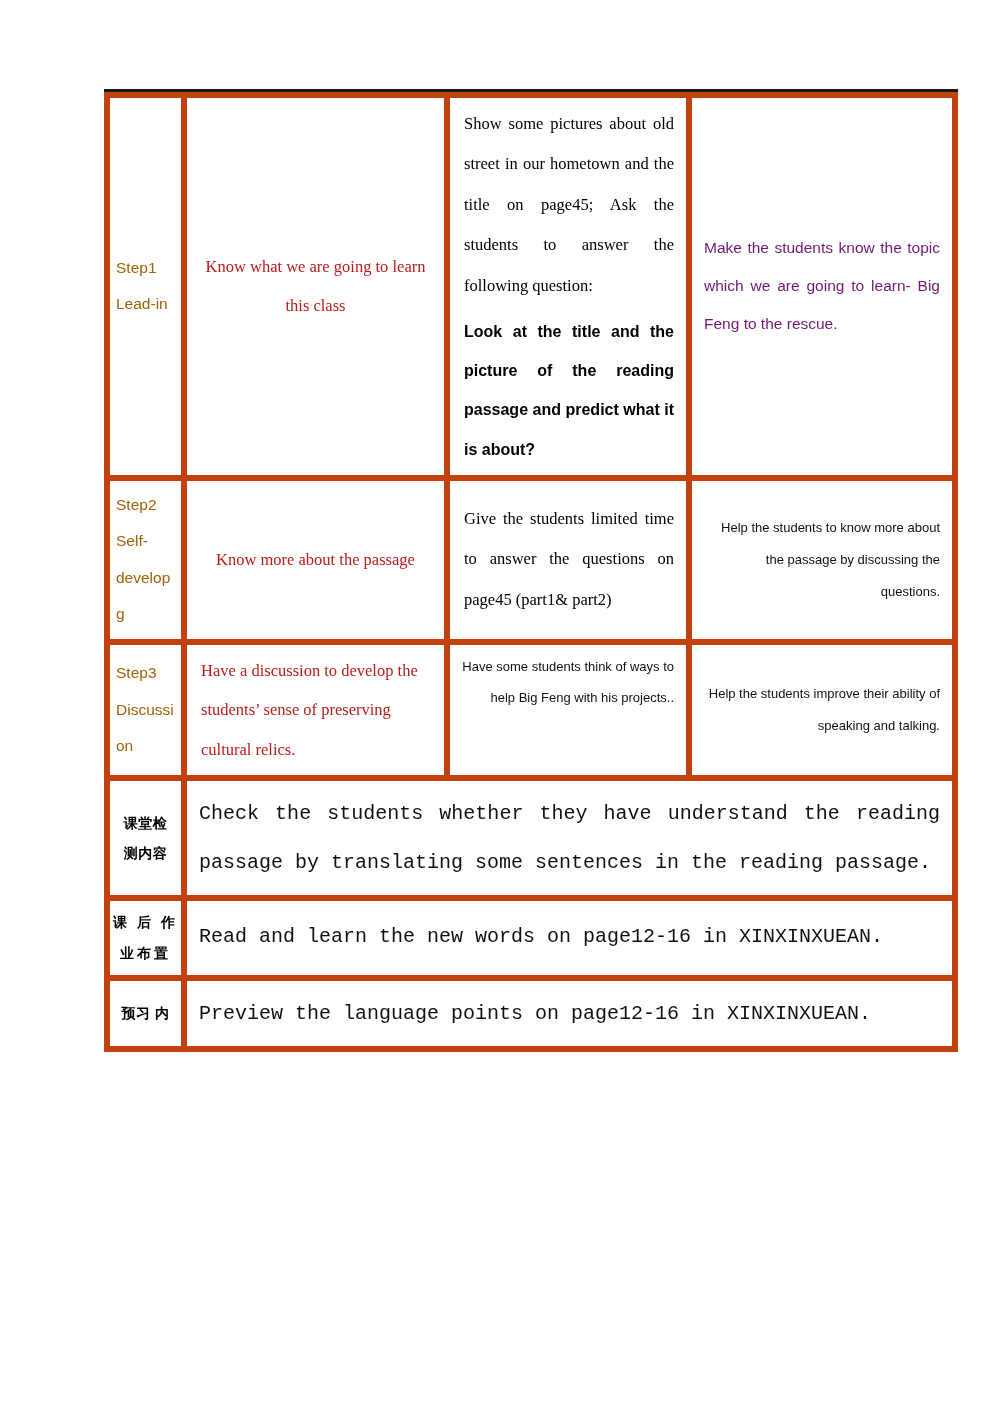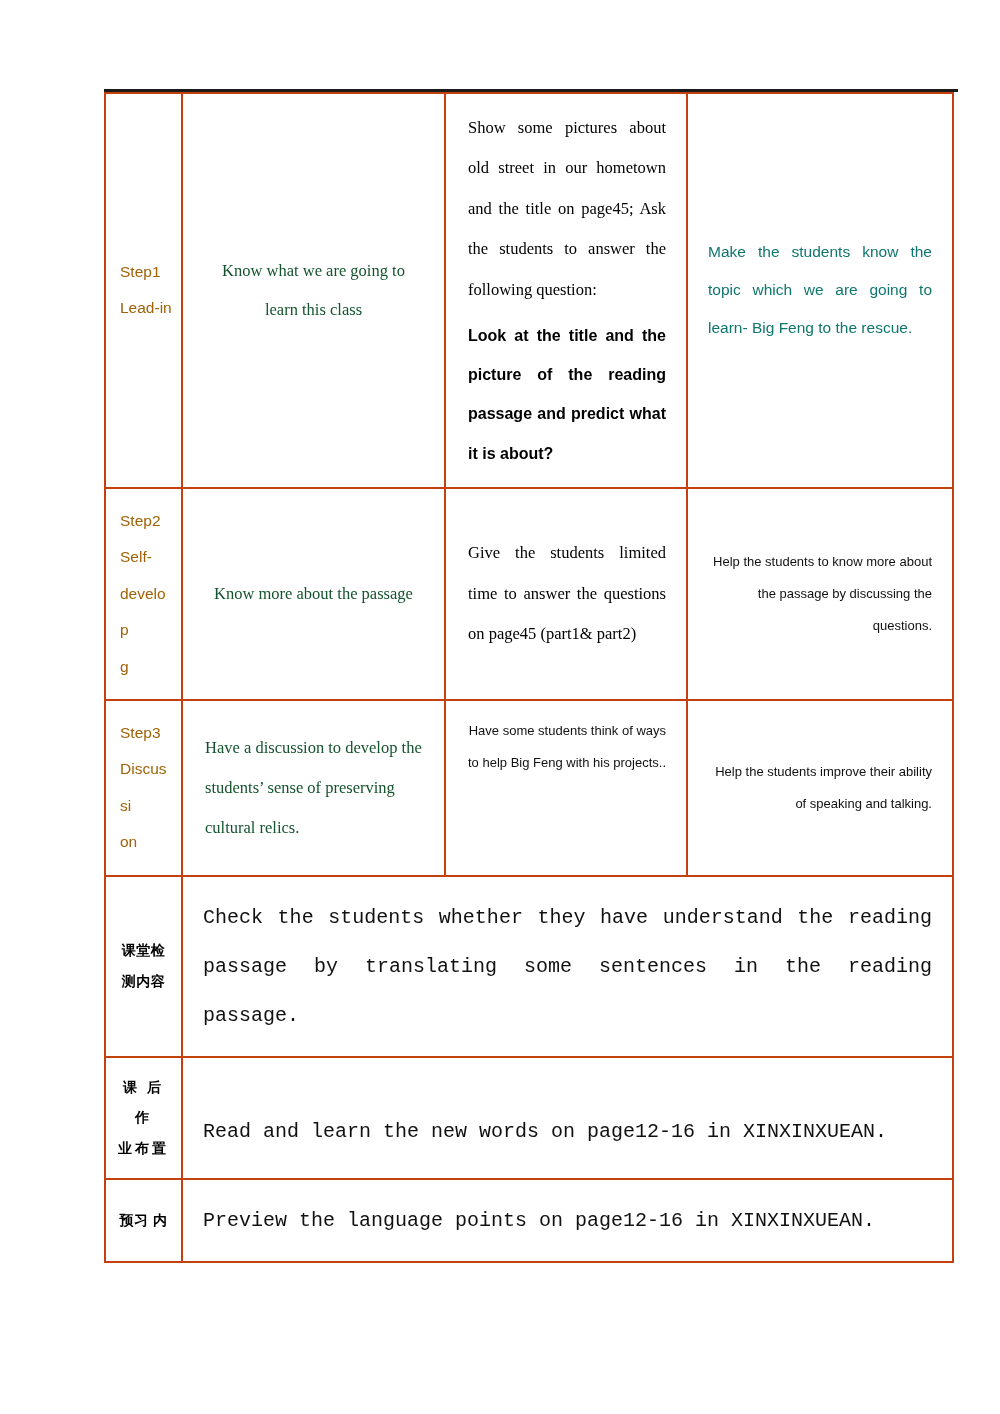--- a/index.html
+++ b/index.html
@@ -36,23 +36,23 @@
 
   table.lesson-table {
     position: absolute;
     left: 104px;
     top: 92px;
     width: 848px;
     border-collapse: collapse;
     table-layout: fixed;
   }
   table.lesson-table td {
-    border: 2px solid #c2410c;
+    border: 6px solid #c2410c;
     vertical-align: middle;
-    padding: 8px;
+    padding: 0;
   }
 
   .c1 { width: 77px; }
   .c2 { width: 263px; }
   .c3 { width: 242px; }
   .c4 { width: 266px; }
 
   
   .step-label {
     font-family: "Liberation Sans", sans-serif;
@@ -64,21 +64,21 @@
     word-break: break-all;
   }
 
   
   .serif-block {
     font-family: "Liberation Serif", serif;
     font-size: 16.5px;
     line-height: 2.4;
     text-align: center;
     padding: 6px 14px;
-    color: #14532d;
+    color: #b91c1c;
   }
   .serif-block.left {
     text-align: left;
   }
 
   
   .serif-just {
     font-family: "Liberation Serif", serif;
     font-size: 16.5px;
     line-height: 2.45;
@@ -89,21 +89,21 @@
   }
 
   
   .sans-just {
     font-family: "Liberation Sans", sans-serif;
     font-size: 15.5px;
     line-height: 2.45;
     text-align: justify;
     text-align-last: left;
     padding: 6px 12px;
-    color: #0f766e;
+    color: #701a75;
   }
   .sans-plain {
     font-family: "Liberation Sans", sans-serif;
     font-size: 13px;
     line-height: 2.45;
     text-align: right;
     padding: 6px 12px;
     color: #111;
   }
 

